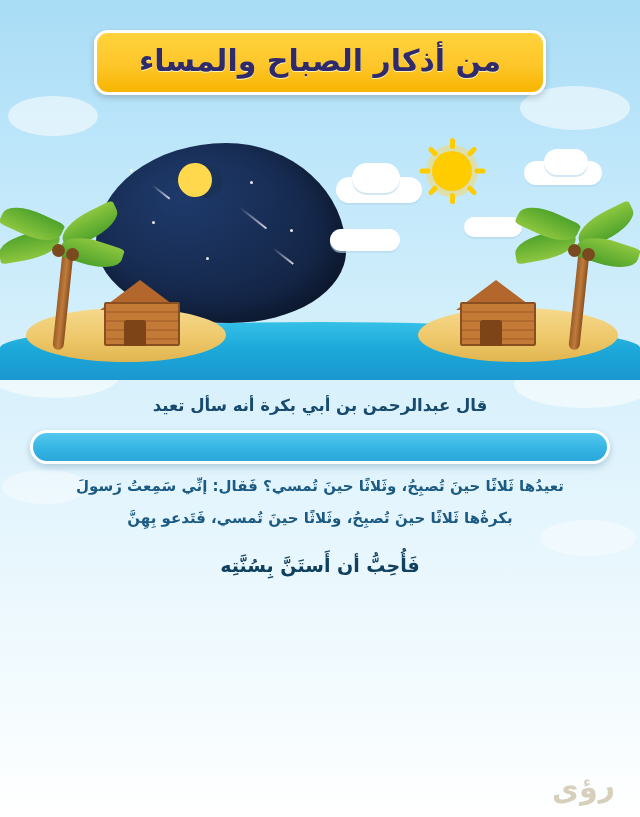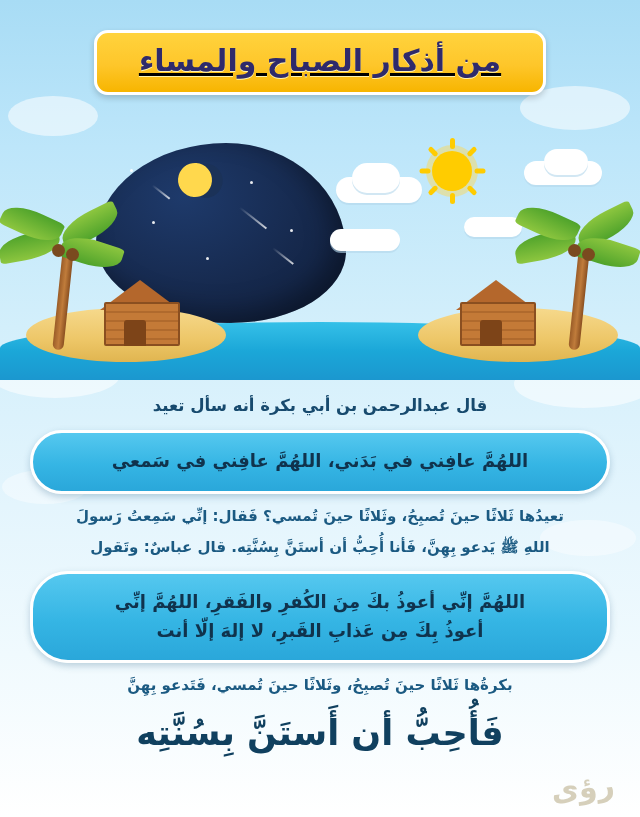--- a/index.html
+++ b/index.html
@@ -36,21 +36,20 @@
     display: flex;
     justify-content: center;
   }
   .ribbon {
     position: relative;
     background: linear-gradient(180deg, #ffd33d 0%, #fec62a 55%, #f7b500 100%);
     border: 3px solid #ffffff;
     border-radius: 14px;
     padding: 10px 42px 14px;
     box-shadow: 0 3px 6px rgba(0,0,0,.18);
-    text-decoration: underline;
   }
   .ribbon::before, .ribbon::after {
     content: "";
     position: absolute;
     top: 16px;
     width: 34px;
     height: 38px;
     background: linear-gradient(180deg, #f6b700 0%, #e8a400 100%);
     z-index: -1;
   }
@@ -265,23 +264,23 @@
     background: linear-gradient(180deg, #55c8ef 0%, #35b5e4 55%, #2aa7da 100%);
     border: 3px solid #ffffff;
     border-radius: 38px;
     box-shadow: 0 3px 7px rgba(20,80,120,.25);
     color: #10334d;
     font-size: 18px;
     font-weight: bold;
     line-height: 1.62;
   }
   .final {
-    margin-top: 14px;
+    margin-top: 22px;
     color: #10405f;
-    font-size: 35px;
+    font-size: 19px;
     font-weight: bold;
     letter-spacing: 0;
   }
   .watermark {
     position: absolute;
     right: 26px;
     bottom: 12px;
     font-size: 30px;
     font-weight: bold;
     color: rgba(140, 120, 60, .35);
@@ -374,30 +373,24 @@
       <div class="body"></div>
       <div class="door"></div>
     </div>
   </div>
 
   <div class="content">
 
     <div class="plain">قال عبدالرحمن بن أبي بكرة أنه سأل تعيد</div>
 
     <div class="dua-box">
-      <div>اللهُمَّ عافِني في بَدَني، اللهُمَّ عافِني في سَمعي</div>
     </div>
 
     <div class="plain small">تعيدُها ثَلاثًا حينَ تُصبِحُ، وثَلاثًا حينَ تُمسي؟ فَقال: إنِّي سَمِعتُ رَسولَ</div>
-    <div class="plain small">اللهِ ﷺ يَدعو بِهِنَّ، فَأنا أُحِبُّ أن أستَنَّ بِسُنَّتِه. قال عباسٌ: وتَقول</div>
-
-    <div class="dua-box">
-      <div>اللهُمَّ إنِّي أعوذُ بكَ مِنَ الكُفرِ والفَقرِ، اللهُمَّ إنِّي</div>
-      <div>أعوذُ بِكَ مِن عَذابِ القَبرِ، لا إلهَ إلّا أنت</div>
-    </div>
+
 
     <div class="plain small">بكرةُها ثَلاثًا حينَ تُصبِحُ، وثَلاثًا حينَ تُمسي، فَتَدعو بِهِنَّ</div>
 
     <div class="final">فَأُحِبُّ أن أَستَنَّ بِسُنَّتِه</div>
   </div>
 
   <div class="watermark">رؤى</div>
 </div>
 
 </body></html>

